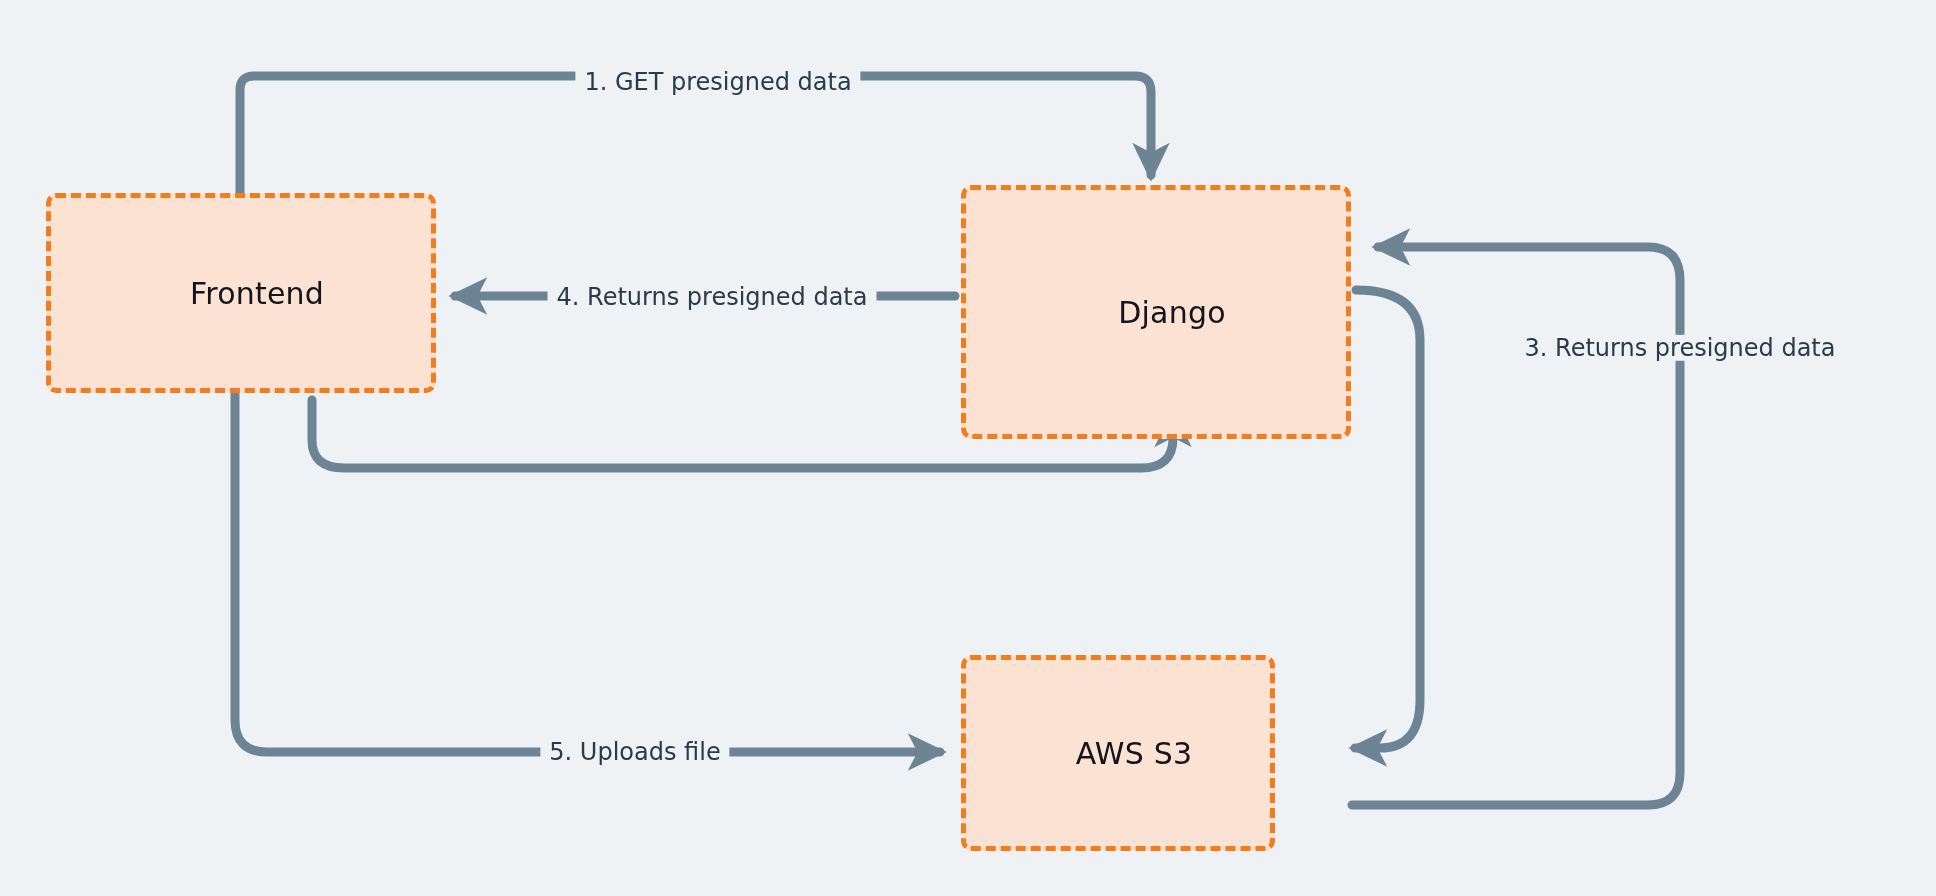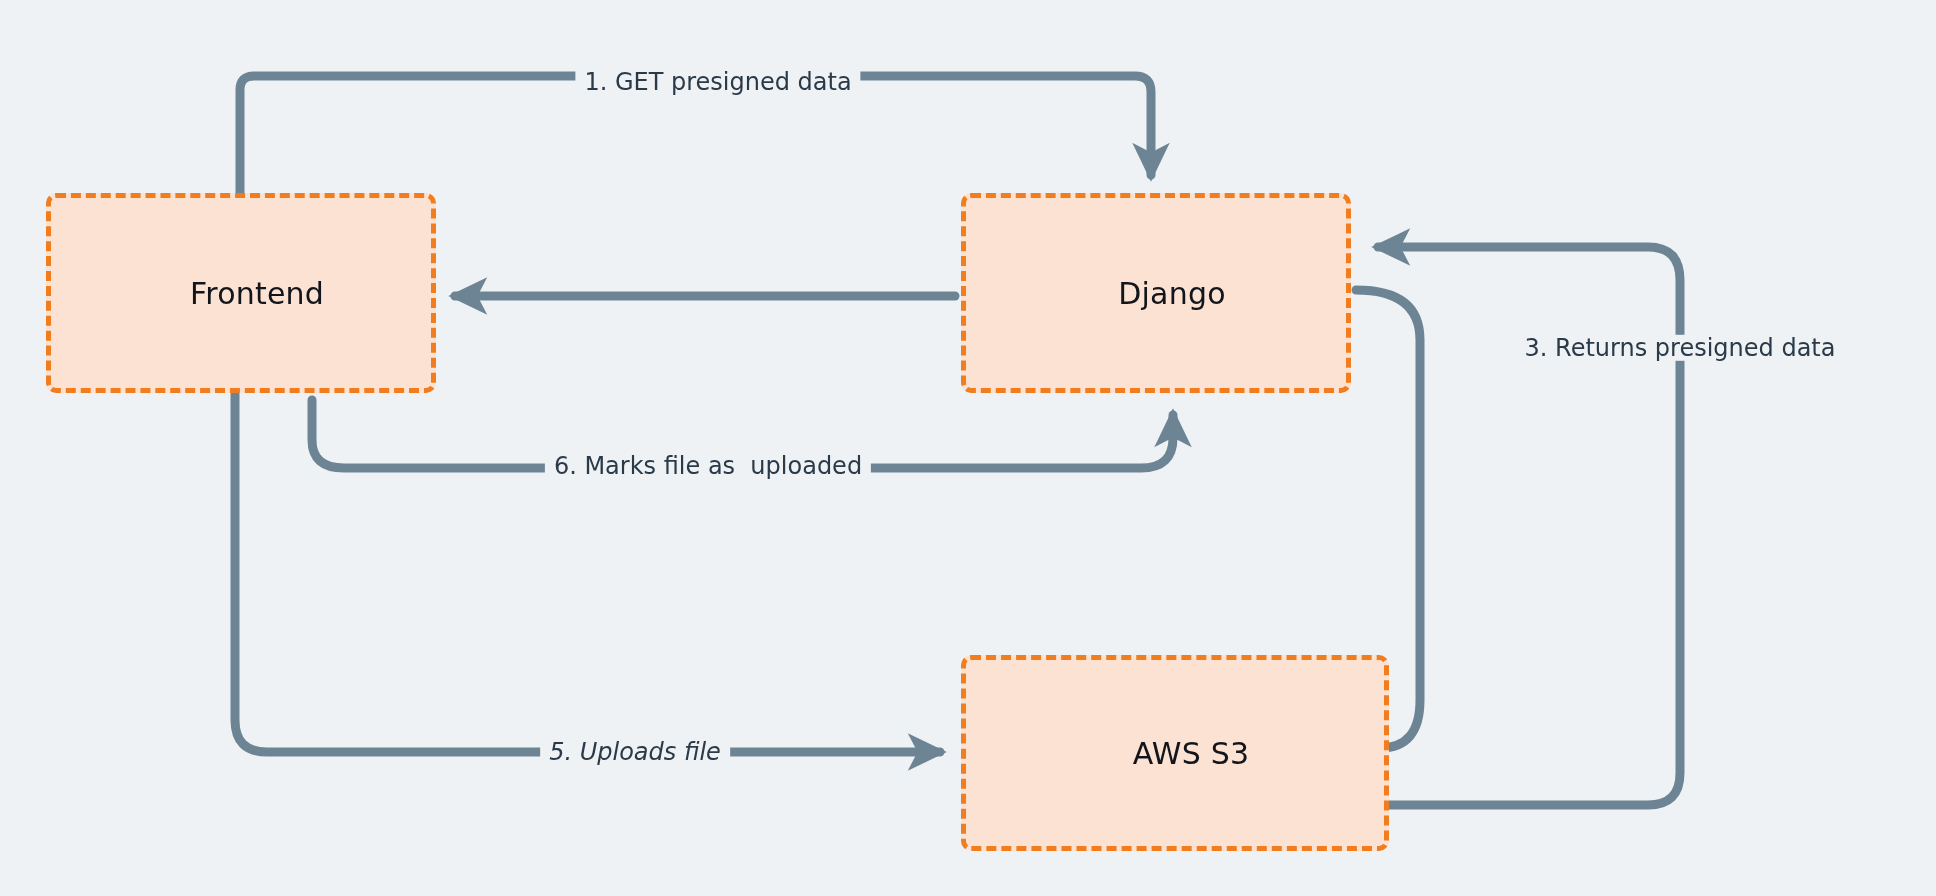--- a/index.html
+++ b/index.html
@@ -77,31 +77,31 @@
       <path d="M 235 394 L 235 720 Q 235 752 267 752 L 940 752" marker-end="url(#arrowhead)"></path>
 
       <path d="M 312 400 L 312 440 Q 312 468 344 468 L 1141 468 Q 1173 468 1173 438 L 1173 415" marker-end="url(#arrowhead)"></path>
     </g>
   </svg>
 
   <div class="node-box" style="left:46px; top:193px; width:390px; height:200px;">
     <span class="node-label">Frontend</span>
   </div>
 
-  <div class="node-box" style="left:961px; top:193px; width:390px; height:200px;">
+  <div class="node-box" style="left:961px; top:185px; width:390px; height:254px;">
     <span class="node-label">Django</span>
   </div>
 
-  <div class="node-box" style="left:961px; top:655px; width:428px; height:196px;">
+  <div class="node-box" style="left:961px; top:655px; width:314px; height:196px;">
     <span class="node-label">AWS S3</span>
   </div>
 
   <div class="edge-label" style="left:718px; top:82px;">1. GET presigned data</div>
 
 
   <div class="edge-label" style="left:1680px; top:348px;">3. Returns presigned data</div>
 
+  <div class="edge-label" style="left:712px; top:297px;">4. Returns presigned data</div>
 
-  <div class="edge-label" style="left:635px; top:752px;font-style:italic;">5. Uploads file</div>
+  <div class="edge-label" style="left:635px; top:752px;">5. Uploads file</div>
 
-  <div class="edge-label" style="left:708px; top:466px;">6. Marks file as  uploaded</div>
 
 </div>
 
 </body></html>

